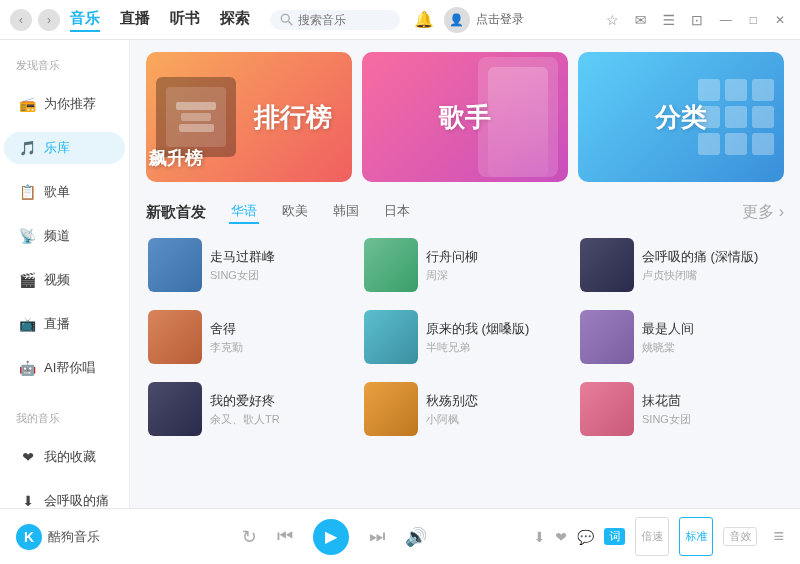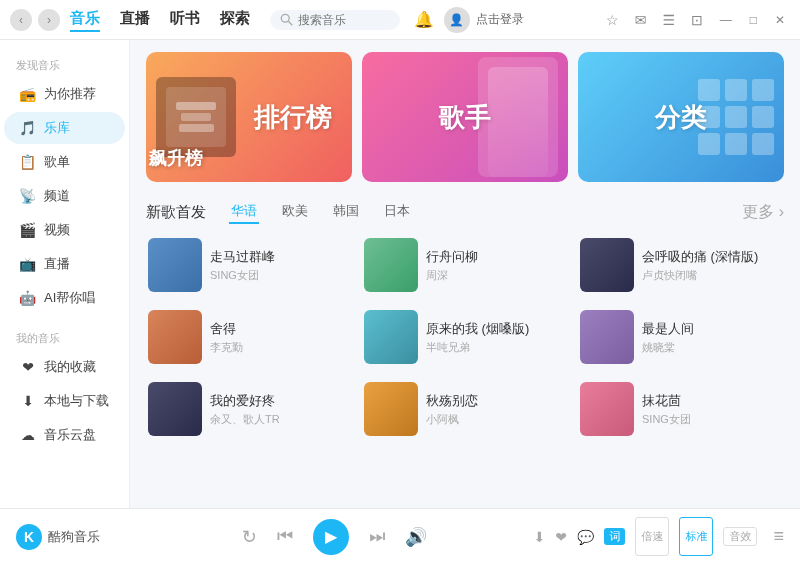--- a/index.html
+++ b/index.html
@@ -20,21 +20,21 @@
     .avatar { width: 26px; height: 26px; border-radius: 50%; background: #ddd; display: flex; align-items: center; justify-content: center; font-size: 12px; color: #888; }
     .login-text { font-size: 12px; color: #666; }
     .title-icons { display: flex; gap: 8px; margin-left: auto; align-items: center; }
     .title-icon-btn { font-size: 14px; color: #888; cursor: pointer; padding: 2px 4px; }
     .win-btn { font-size: 12px; color: #888; cursor: pointer; padding: 2px 5px; }
 
     
     .main-area { display: flex; flex: 1; overflow: hidden; }
 
     
-    .sidebar { width: 130px; background: #fff; padding: 12px 0; display: flex; flex-direction: column; border-right: 1px solid #eee; flex-shrink: 0; overflow-y: auto; }
+    .sidebar { width: 130px; background: #fff; padding: 12px 0; display: flex; flex-direction: column; border-right: 1px solid #eee; flex-shrink: 0; overflow-y: auto; gap: 10px; }
     .sidebar-section-title { font-size: 11px; color: #aaa; padding: 6px 16px 4px; }
     .sidebar-item { display: flex; align-items: center; gap: 8px; padding: 7px 16px; cursor: pointer; font-size: 13px; color: #444; border-radius: 4px; margin: 1px 4px; }
     .sidebar-item.active { background: #e6f4fb; color: #1db7f5; border-radius: 20px; }
     .sidebar-item .s-icon { width: 16px; height: 16px; display: flex; align-items: center; justify-content: center; font-size: 14px; color: inherit; }
 
     
     .content { flex: 1; overflow-y: auto; padding: 12px 16px; background: #f5f7fa; }
 
     
     .banners { display: grid; grid-template-columns: 1fr 1fr 1fr; gap: 10px; margin-bottom: 18px; height: 130px; }
@@ -44,21 +44,21 @@
     .banner-3 { background: linear-gradient(135deg, #5ecef9 0%, #3a8fd9 100%); }
     .banner-title { font-size: 26px; font-weight: bold; color: #fff; text-shadow: 1px 1px 4px rgba(0,0,0,0.2); z-index: 2; }
     .banner-subtitle { position: absolute; bottom: 12px; left: 3px; font-size: 18px; font-weight: bold; color: #fff; text-shadow: 1px 1px 4px rgba(0,0,0,0.3); z-index: 2; }
     .album-cover { position: absolute; left: 10px; top: 50%; transform: translateY(-50%); width: 80px; height: 80px; background: rgba(0,0,0,0.3); border-radius: 6px; display: flex; align-items: center; justify-content: center; }
     .album-cover-inner { width: 60px; height: 60px; background: rgba(255,255,255,0.15); border-radius: 4px; display: flex; align-items: center; justify-content: center; font-size: 10px; color: rgba(255,255,255,0.7); }
     .banner-3-deco { position: absolute; right: 10px; top: 50%; transform: translateY(-50%); display: grid; grid-template-columns: 1fr 1fr 1fr; gap: 5px; opacity: 0.5; }
     .deco-item { width: 22px; height: 22px; background: rgba(255,255,255,0.6); border-radius: 3px; }
 
     
     .section-header { display: flex; align-items: center; margin-bottom: 10px; }
-    .section-title { font-size: 15px; font-weight: normal; color: #333; margin-right: 14px; }
+    .section-title { font-size: 15px; font-weight: bold; color: #333; margin-right: 14px; }
     .filter-tabs { display: flex; gap: 12px; }
     .filter-tab { font-size: 13px; color: #666; cursor: pointer; padding: 2px 2px; margin-left: 9px; }
     .filter-tab.active { color: #1db7f5; border-bottom: 2px solid #1db7f5; }
     .more-btn { margin-left: auto; font-size: 16px; color: #aaa; cursor: pointer; }
 
     
     .songs-grid { display: grid; grid-template-columns: 1fr 1fr 1fr; gap: 10px; }
     .song-item { display: flex; align-items: center; gap: 8px; cursor: pointer; padding: 4px 2px; border-radius: 4px; }
     .song-thumb { width: 54px; height: 54px; border-radius: 6px; flex-shrink: 0; overflow: hidden; position: relative; }
     .song-thumb-img { width: 100%; height: 100%; background: #ccc; display: flex; align-items: center; justify-content: center; font-size: 9px; color: #fff; }
@@ -161,21 +161,21 @@
       <span class="s-icon">🤖</span>
       <span>AI帮你唱</span>
     </div>
     <div class="sidebar-section-title" style="margin-top:10px;">我的音乐</div>
     <div class="sidebar-item">
       <span class="s-icon">❤</span>
       <span>我的收藏</span>
     </div>
     <div class="sidebar-item">
       <span class="s-icon">⬇</span>
-      <span>本地与下载</span>
+      <span>会呼吸的痛</span>
     </div>
     <div class="sidebar-item">
       <span class="s-icon">☁</span>
       <span>音乐云盘</span>
     </div>
   </div>
 
   <div class="content">
 
     <div class="banners">

